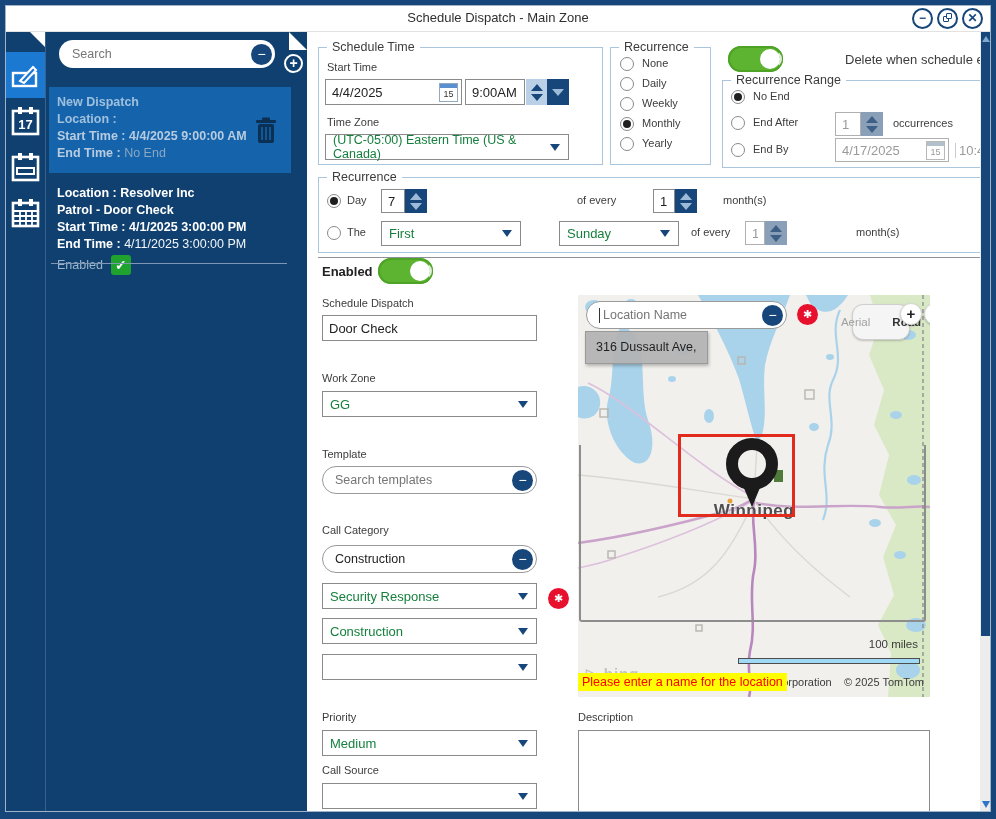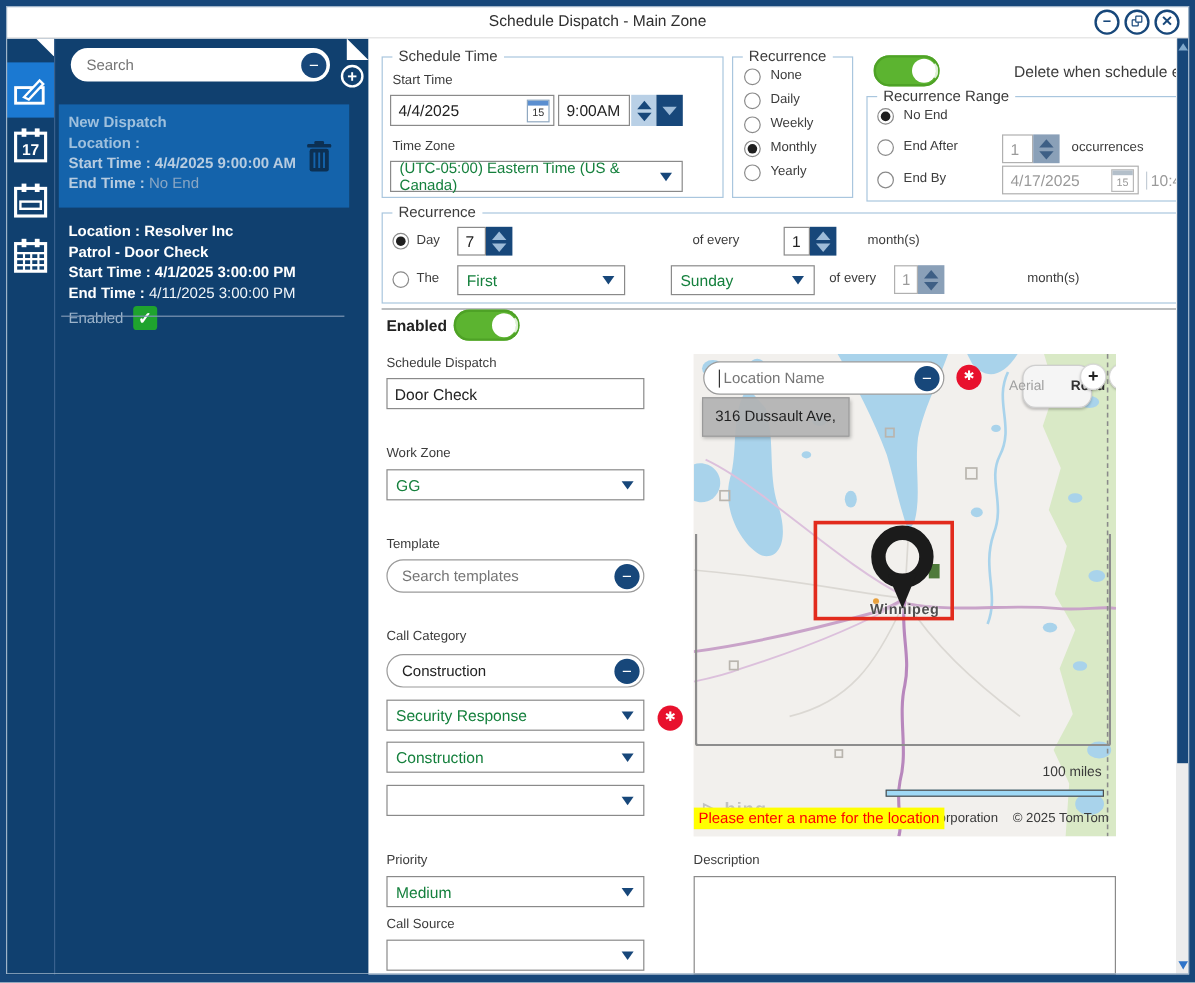--- a/index.html
+++ b/index.html
@@ -69,21 +69,21 @@
   .redbadge { position:absolute; width:21px; height:21px; border-radius:50%; background:#e8112d; color:#fff; font-size:11px; text-align:center; line-height:21px; }
   .divider { position:absolute; border-top:1px solid #8e9296; }
 
   
   .map { position:absolute; left:578px; top:295px; width:352px; height:402px; overflow:hidden; background:#f2f0ed; }
   .map-tip { position:absolute; left:7px; top:36px; background:rgba(178,178,178,.92); border:1px solid #9a9a9a; padding:5px 10px; font-size:12.5px; color:#1f1f1f; line-height:21px; box-shadow:1px 2px 3px rgba(0,0,0,.25); }
   .style-pill { position:absolute; left:262px; top:9px; width:58px; height:36px; background:#f5f5f5; border:1px solid #cfcfcf; border-radius:11px; display:flex; align-items:center; justify-content:center; gap:22px; font-size:11.5px; box-shadow:0 1px 2px rgba(0,0,0,.2); cursor:pointer;margin-left:12px; }
   .zoom-btn { position:absolute; top:8px; width:22px; height:22px; background:#fff; border:1px solid #d8d8d8; border-radius:50%; text-align:center; line-height:20px; font-size:15px; font-weight:bold; color:#222; box-shadow:0 1px 2px rgba(0,0,0,.25); cursor:pointer; }
   .map-frame { position:absolute; left:1px; top:150px; width:347px; height:177px; border:2px solid #8d8d8d; border-top:none; border-radius:0 0 3px 3px; pointer-events:none; }
   .redrect { position:absolute; left:100px; top:139px; width:117px; height:83px; border:3px solid #e22b1d; }
-  .citylbl { position:absolute; left:128px; top:206px; width:96px; text-align:center; font-size:12px; font-weight:bold; color:#4f4f4f; letter-spacing:.5px; text-shadow:0 0 2px #fff; }
+  .citylbl { position:absolute; left:128px; top:206px; width:96px; text-align:center; font-size:17px; font-weight:bold; color:#4f4f4f; letter-spacing:.5px; text-shadow:0 0 2px #fff; }
   .scale-lbl { position:absolute; right:12px; top:343px; font-size:11.5px; color:#3a3a3a; }
   .scale-bar { position:absolute; left:160px; top:363px; width:182px; height:6px; background:#9fd9f6; border:1px solid #4d4d4d; }
   .bing { position:absolute; left:8px; top:370px; font-size:15px; font-weight:bold; color:#c2c2c2; letter-spacing:1px; }
   .attrib { position:absolute; right:6px; top:381px; font-size:11px; color:#3a3a3a; }
   .warnbar { position:absolute; left:0; top:378px; background:#ffff00; color:#ff0000; font-size:12.5px; padding:2px 4px; white-space:nowrap; }
 
   
   .vscroll { position:absolute; right:5px; top:32px; width:11px; bottom:7px; background:#ececec; z-index:6; }
   .vthumb { position:absolute; left:1px; right:1px; top:0; height:604px; background:#17477a; }
   .sarr-u { position:absolute; left:0; top:4px; width:100%; display:flex; justify-content:center; }

